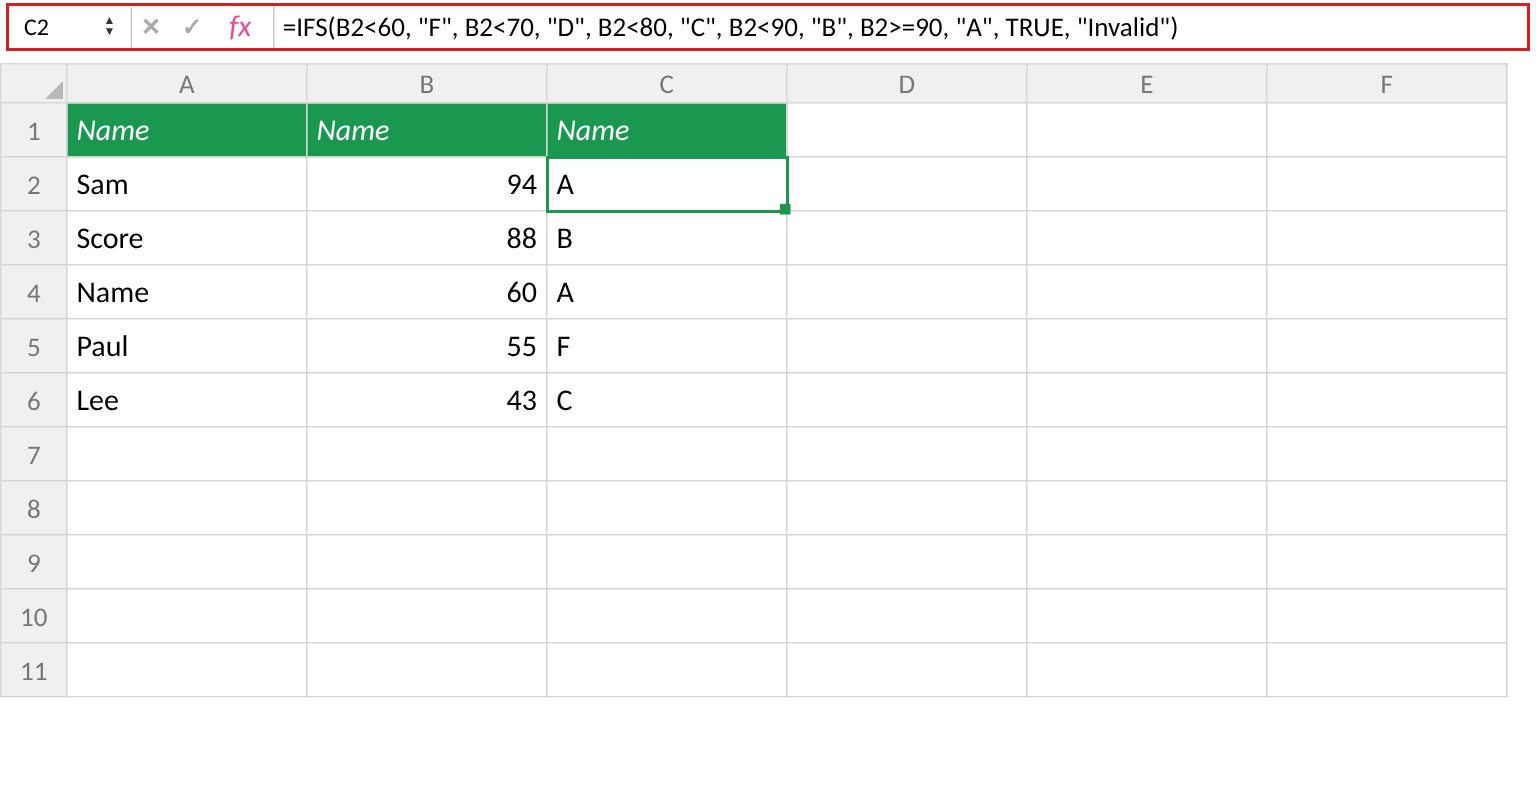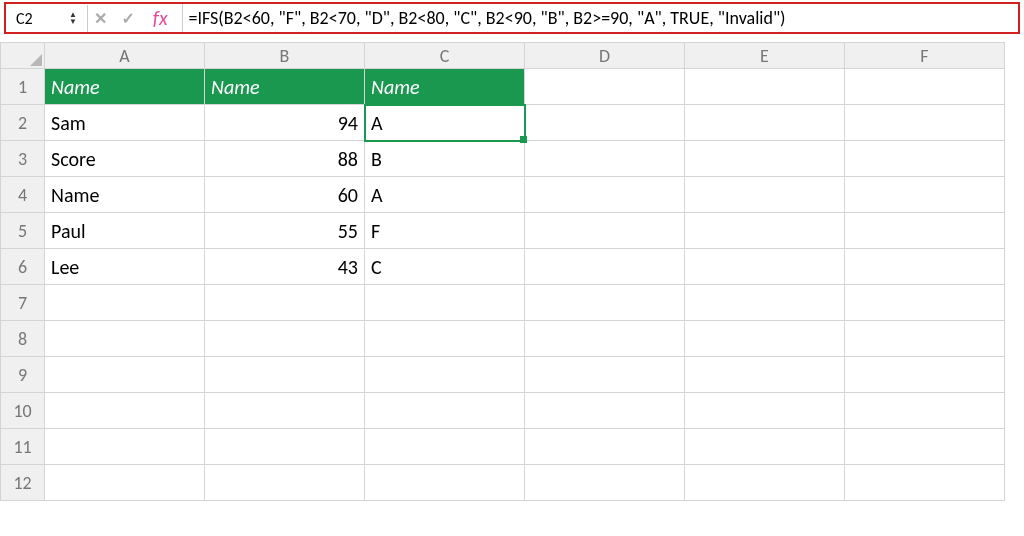--- a/index.html
+++ b/index.html
@@ -241,24 +241,15 @@
       </tr>
       <tr>
         <th class="rowhdr">11</th>
         <td class="cell"></td>
         <td class="cell"></td>
         <td class="cell"></td>
         <td class="cell"></td>
         <td class="cell"></td>
         <td class="cell"></td>
       </tr>
-      <tr>
-        <th class="rowhdr">12</th>
-        <td class="cell"></td>
-        <td class="cell"></td>
-        <td class="cell"></td>
-        <td class="cell"></td>
-        <td class="cell"></td>
-        <td class="cell"></td>
-      </tr>
     </tbody>
   </table>
 </div>
 
 </body></html>

